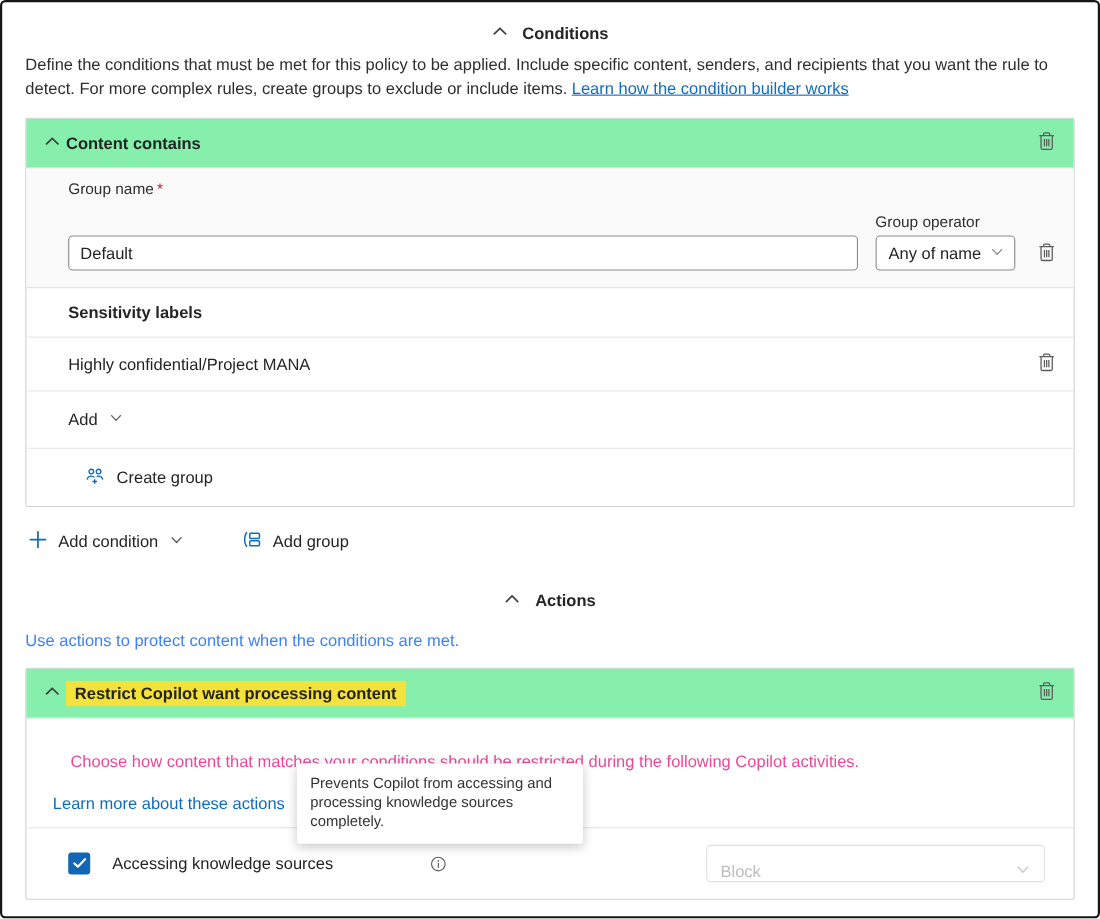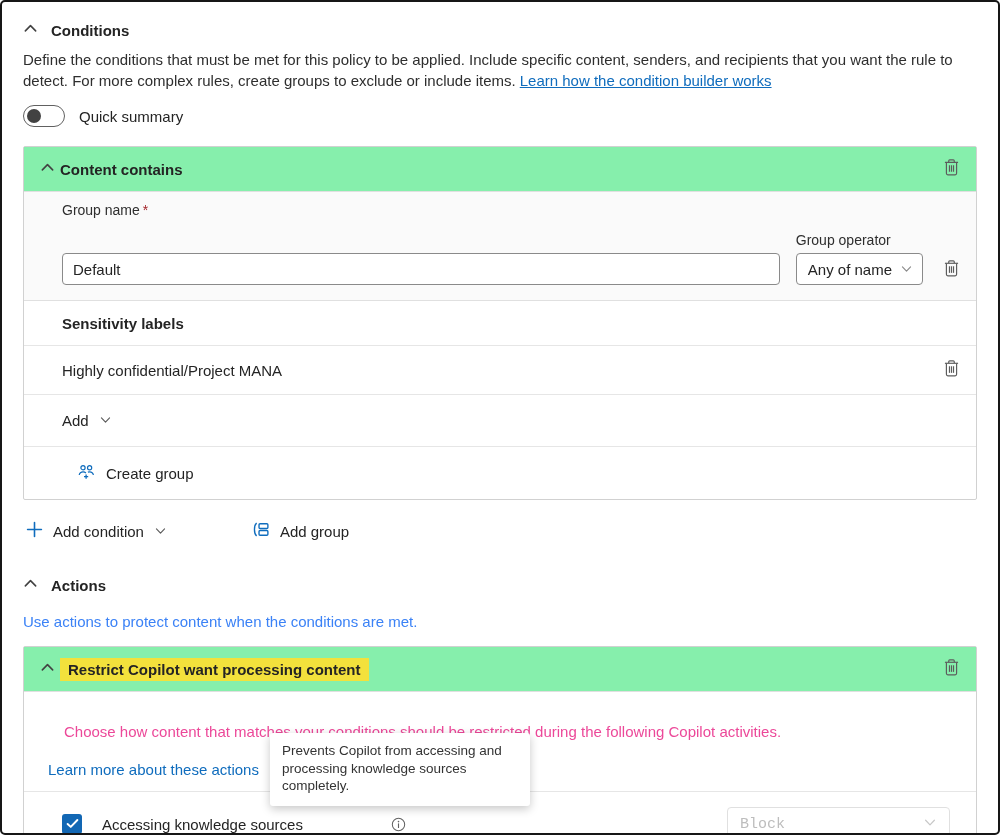--- a/index.html
+++ b/index.html
@@ -1,20 +1,20 @@
 <!DOCTYPE html>
 <html><head>
 <meta charset="utf-8">
 <style>
   html,body{margin:0;padding:0;background:#ffffff;}
   .page{position:relative;width:1000px;height:835px;box-sizing:border-box;
     border:2px solid #161616;border-radius:5px;background:#fff;
     font-family:"Liberation Sans",sans-serif;color:#242424;overflow:hidden;
     padding:8px 21px 0 21px;}
-  .sec-head{display:flex;align-items:center;gap:13px;margin-top:8px;height:24px;}
+  .sec-head{display:flex;align-items:center;gap:13px;margin-top:8px;height:24px;justify-content:center;}
   .sec-title{font-size:15px;font-weight:700;}
   .chev-btn{background:none;border:none;padding:0;cursor:pointer;display:flex;align-items:center;}
   .desc{font-size:15px;line-height:21px;margin:7px 0 0;color:#2e2e2e;max-width:958px;}
   .link{color:#0f6cbd;text-decoration:underline;cursor:pointer;margin-left:4px;}
   .toggle-row{display:flex;align-items:center;gap:14px;margin-top:11px;height:28px;}
   .toggle{width:40px;height:20px;border:1px solid #616161;border-radius:999px;position:relative;background:#fff;cursor:pointer;flex:none;}
   .knob{position:absolute;left:3px;top:50%;transform:translateY(-50%);width:14px;height:14px;border-radius:50%;background:#424242;}
   .toggle-label{font-size:15px;}
   .panel{border:1px solid #d1d1d1;border-radius:2px;margin-top:16px;background:#fff;}
   .panel-header{display:flex;align-items:center;gap:5px;height:44px;background:#86efac;padding:0 14px 0 16px;border-bottom:1px solid #e0e0e0;}
@@ -28,34 +28,34 @@
   .req{color:#a4262c;margin-left:3px;}
   .text-input{height:30px;border:1px solid #8a8a8a;border-radius:4px;padding:0 10px;font-size:15px;font-family:inherit;color:#242424;background:#fff;margin-top:30px;}
   .dropdown{display:flex;align-items:center;justify-content:space-between;gap:8px;height:30px;border:1px solid #8a8a8a;border-radius:4px;background:#fff;padding:0 9px 0 11px;font-size:15px;min-width:104px;cursor:pointer;}
   .trash-slot{display:flex;align-items:center;height:30px;margin-left:2px;}
   .row{display:flex;align-items:center;border-bottom:1px solid #e6e6e6;padding-left:38px;padding-right:14px;}
   .row:last-child{border-bottom:none;}
   .row-bold{height:44px;font-size:15px;font-weight:700;}
   .row-item{height:48px;font-size:15px;}
   .row-add{height:51px;font-size:15px;gap:10px;cursor:pointer;}
   .row-create{height:52px;font-size:15px;gap:10px;padding-left:53px;cursor:pointer;}
-  .toolbar{display:flex;align-items:center;margin-top:13px;height:36px;gap:84px;padding-left:3px;}
+  .toolbar{display:flex;align-items:center;margin-top:13px;height:36px;gap:52px;padding-left:3px;}
   .tb-btn{display:flex;align-items:center;gap:10px;background:none;border:none;font-family:inherit;font-size:15px;color:#242424;cursor:pointer;padding:0;}
   .sec-head.actions{margin-top:24px;}
   .desc2{font-size:15px;margin:16px 0 0;color:#3b82f6;}
   .hl{background:#f3e13c;padding:3px 8px;}
   .rel{position:relative;}
   .restrict-body{padding:13px 16px 12px 24px;border-bottom:1px solid #e6e6e6;}
   .restrict-body p{margin:16px;font-size:15px;color:#ec4899;line-height:21px;}
   .restrict-link{display:inline-block;margin-top:3px;font-size:15px;color:#0f6cbd;cursor:pointer;text-decoration:none;text-align:center;}
   .cb-row{display:flex;align-items:center;height:64px;padding:0 26px 0 38px;}
   .checkbox{width:20px;height:20px;border-radius:3px;background:#1267b4;display:flex;align-items:center;justify-content:center;cursor:pointer;flex:none;border:none;padding:0;}
   .cb-label{font-size:15px;margin-left:20px;}
   .info{margin-left:88px;display:flex;align-items:center;cursor:pointer;background:none;border:none;padding:0;}
-  .dd-disabled{margin-left:auto;width:223px;height:34px;box-sizing:border-box;border:1px solid #e0e0e0;border-radius:4px;display:flex;align-items:center;justify-content:space-between;padding:0 12px;color:#bdbdbd;font-size:15px;background:#fff;font-family:Liberation Mono, monospace;}
+  .dd-disabled{margin-left:auto;width:308px;height:34px;box-sizing:border-box;border:1px solid #e0e0e0;border-radius:4px;display:flex;align-items:flex-end;justify-content:space-between;padding:0 12px;color:#bdbdbd;font-size:15px;background:#fff;}
   .tooltip{position:absolute;left:246px;top:86px;width:236px;background:#fff;border-radius:3px;
     box-shadow:0 3px 10px rgba(0,0,0,0.22);padding:9px 12px 11px;font-size:13.5px;line-height:17.5px;color:#333;z-index:5;}
 </style>
 </head>
 <body>
 
 <div class="page">
 
   <div class="sec-head">
     <button class="chev-btn">
@@ -63,26 +63,20 @@
         <svg width="15" height="15" viewBox="0 0 16 16">
             <path d="M2.5 10.5 L8 5 L13.5 10.5" fill="none" stroke="#424242" stroke-width="1.7" stroke-linecap="round" stroke-linejoin="round"></path>
           </svg>
       </span>
     </button>
     <span class="sec-title">Conditions</span>
   </div>
 
   <p class="desc"><span>Define the conditions that must be met for this policy to be applied. Include specific content, senders, and recipients that you want the rule to detect. For more complex rules, create groups to exclude or include items.</span><a class="link">Learn how the condition builder works</a></p>
 
-  <div class="toggle-row">
-    <div class="toggle">
-      <div class="knob"></div>
-    </div>
-    <span class="toggle-label">Quick summary</span>
-  </div>
 
   <div class="panel">
     <div class="panel-header">
       <button class="chev-btn">
         <span>
           <svg width="15" height="15" viewBox="0 0 16 16">
               <path d="M2.5 10.5 L8 5 L13.5 10.5" fill="none" stroke="#424242" stroke-width="1.7" stroke-linecap="round" stroke-linejoin="round"></path>
             </svg>
         </span>
       </button>

